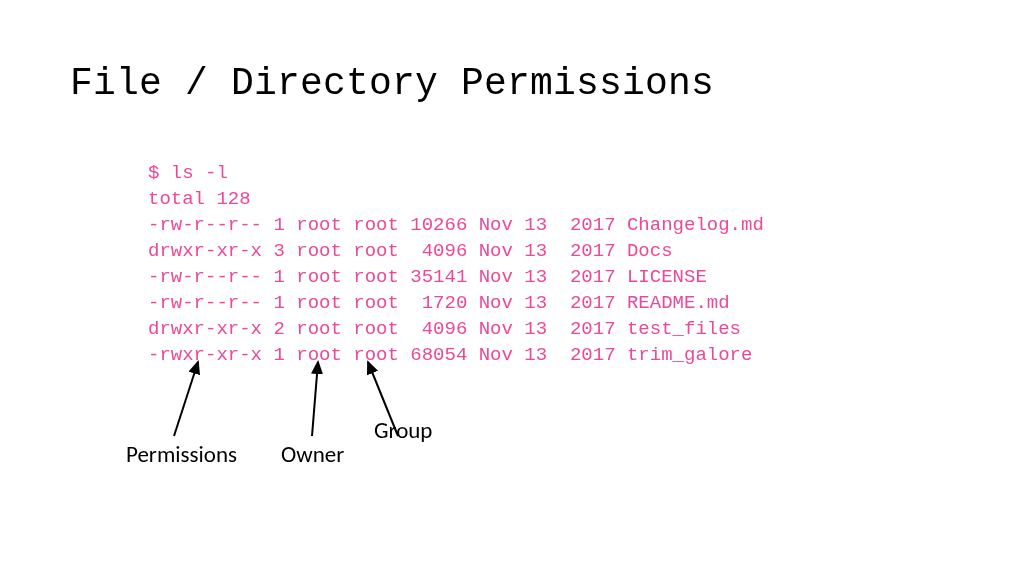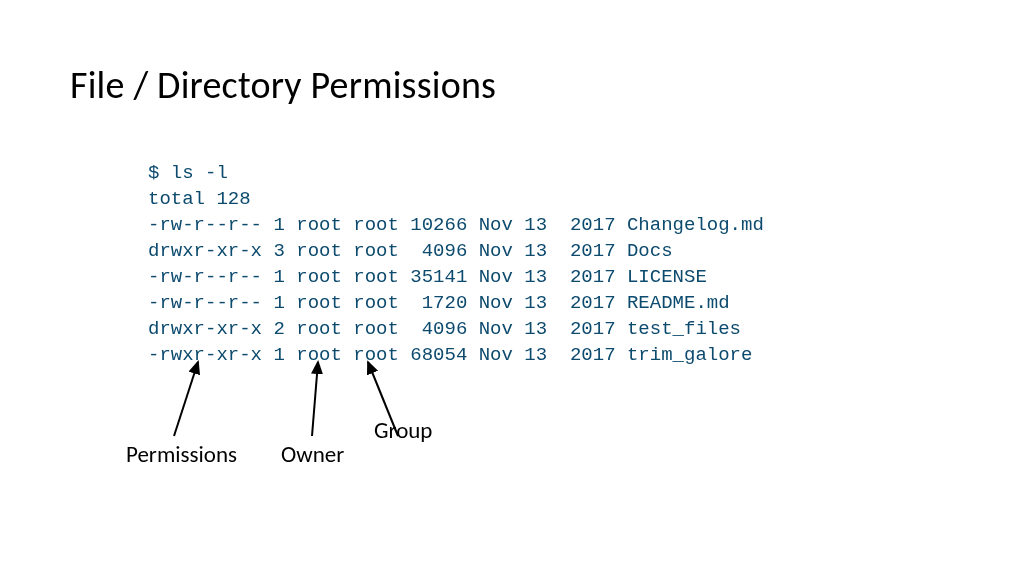--- a/index.html
+++ b/index.html
@@ -17,30 +17,31 @@
     width: 1024px;
     height: 576px;
   }
   .title {
     position: absolute;
     left: 70px;
     top: 62px;
     font-size: 38px;
     font-weight: 400;
     letter-spacing: 0.2px;
+    font-family: Liberation Mono, monospace;
   }
   .terminal {
     position: absolute;
     left: 148px;
     top: 160px;
     font-family: "Courier New", Courier, monospace;
     font-size: 19px;
     line-height: 26px;
     white-space: pre;
-    color: #0c4a6e;
+    color: #ec4899;
   }
   .annotations {
     position: absolute;
     left: 0;
     top: 0;
     width: 1024px;
     height: 576px;
     pointer-events: none;
     padding-left: 8px;
   }

